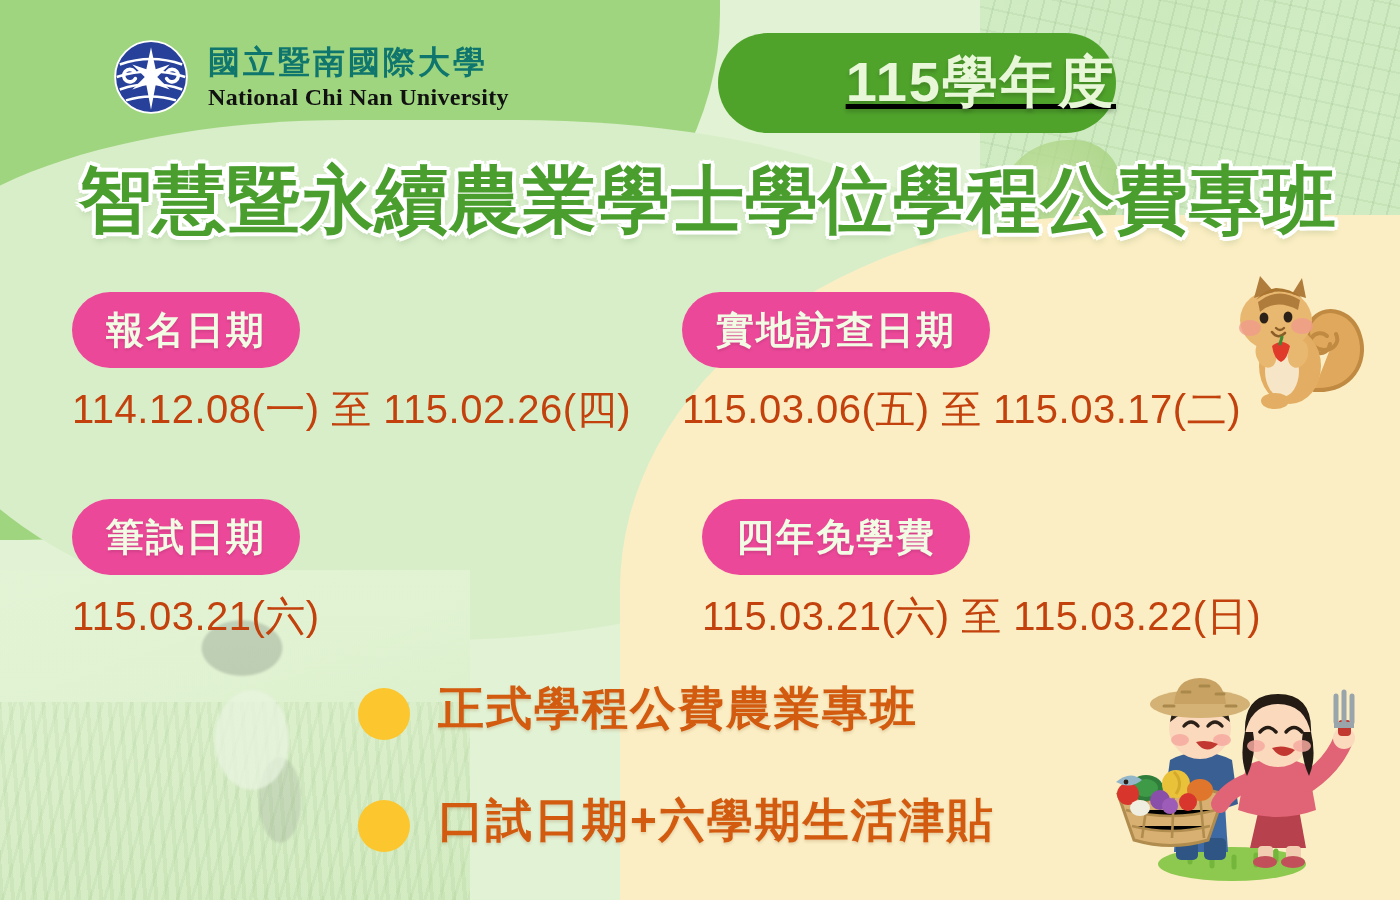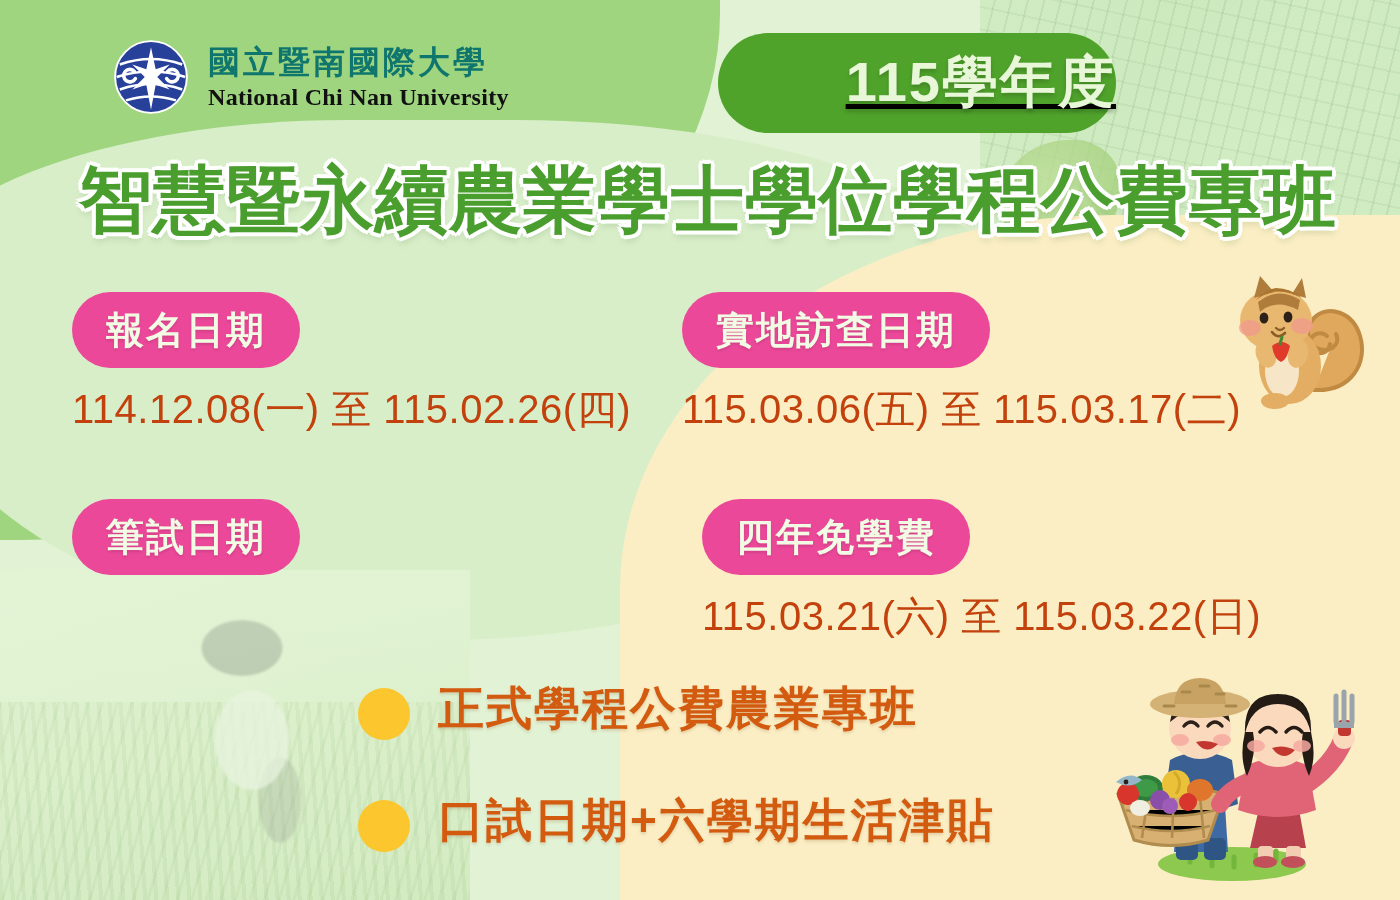--- a/index.html
+++ b/index.html
@@ -260,20 +260,21 @@
         </div>
         <div class="date-val">115.03.06(五) 至 115.03.17(二)</div>
       </div>
     </div>
 
     <div class="date-row row2">
       <div class="date-col left">
         <div class="pill">
           <span>筆試日期</span>
         </div>
+        <div class="date-val">115.03.21(六)</div>
       </div>
       <div class="date-col right">
         <div class="pill">
           <span>四年免學費</span>
         </div>
         <div class="date-val">115.03.21(六) 至 115.03.22(日)</div>
       </div>
     </div>
 
   </div>

